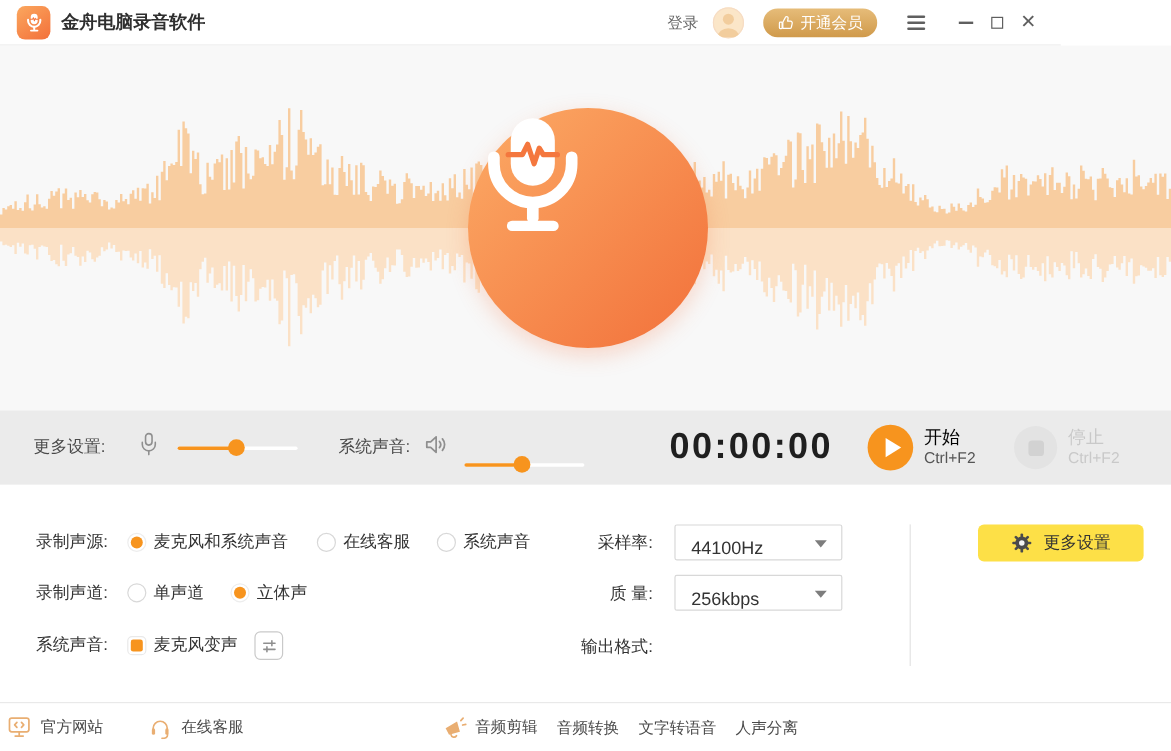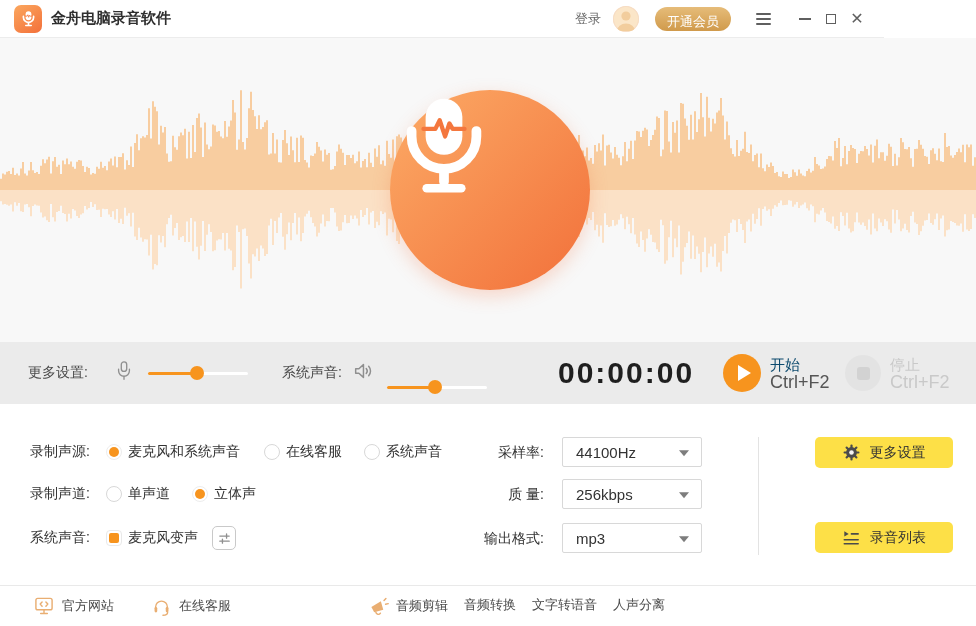--- a/index.html
+++ b/index.html
@@ -11,21 +11,21 @@
             border-bottom:1px solid #ececec;display:flex;align-items:center;padding:11px 14px;box-sizing:border-box;}
   .logo{width:28px;height:28px;border-radius:7px;background:linear-gradient(145deg,#fba75e,#f3703a);
         display:flex;align-items:center;justify-content:center;flex:0 0 auto;}
   .app-title{margin-left:9px;font-size:15px;font-weight:bold;color:#2f2f2f;}
   .tb-spacer{flex:1;}
   .login{font-size:13px;color:#666;margin-right:12px;cursor:pointer;}
   .avatar{width:26px;height:26px;border-radius:50%;background:#fbe6c8;margin-right:16px;overflow:hidden;
           display:flex;align-items:flex-end;justify-content:center;cursor:pointer;box-shadow:0 0 0 1px #f6dcc4 inset;}
   .vip-btn{height:24px;border-radius:12px;background:linear-gradient(180deg,#e6bc79,#d09a4b);
            display:flex;align-items:center;gap:5px;padding:0 12px;color:#fff;font-size:13px;
-           margin-right:22px;cursor:pointer;flex-direction:column;}
+           margin-right:22px;cursor:pointer;}
   .burger{display:flex;flex-direction:column;gap:3px;margin-right:18px;cursor:pointer;padding:3px;}
   .burger span{display:block;width:15px;height:2px;background:#5f5f5f;border-radius:1px;}
   .win-btn{width:26px;height:26px;display:flex;align-items:center;justify-content:center;cursor:pointer;color:#5f5f5f;}
   .min-glyph{width:12px;height:2px;background:#5f5f5f;}
   .max-glyph{width:10px;height:10px;border:1.5px solid #5f5f5f;box-sizing:border-box;}
   .close-glyph{font-size:16px;line-height:16px;color:#5f5f5f;}
 
   
   .wave{position:absolute;top:38px;left:0;width:976px;height:304px;background:#f8f8f8;}
   .wave svg{position:absolute;top:0;left:0;}
@@ -40,56 +40,56 @@
   .slider{height:14px;display:flex;align-items:center;position:relative;cursor:pointer;}
   .slider .track{width:100px;height:3px;border-radius:2px;background:#ffffff;position:relative;}
   .slider .fill{position:absolute;left:0;top:0;height:3px;border-radius:2px;background:#f7941e;}
   .slider .handle{position:absolute;top:50%;width:14px;height:14px;border-radius:50%;background:#f7941e;
                   transform:translateY(-50%);}
   .timer{font-size:30px;font-weight:bold;color:#1f1f1f;letter-spacing:2px;}
   .play-circle{width:38px;height:38px;border-radius:50%;background:#f7941e;display:flex;align-items:center;
                justify-content:center;cursor:pointer;}
   .play-tri{width:0;height:0;border-left:13px solid #fff;border-top:8px solid transparent;
             border-bottom:8px solid transparent;margin-left:4px;}
-  .btn-text-main{font-size:15px;color:#0c4a6e;line-height:18px;}
-  .btn-text-sub{font-size:18px;color:#555;line-height:16px;}
+  .btn-text-main{font-size:15px;color:#000000;line-height:18px;}
+  .btn-text-sub{font-size:13px;color:#555;line-height:16px;}
   .stop-circle{width:36px;height:36px;border-radius:50%;background:#e3e3e3;display:flex;align-items:center;
                justify-content:center;cursor:default;}
   .stop-square{width:13px;height:13px;border-radius:3px;background:#d2d2d2;}
   .disabled-text .btn-text-main,.disabled-text .btn-text-sub{color:#c9c9c9;}
 
   
   .settings{position:absolute;top:404px;left:0;width:976px;height:181px;background:#fff;}
   .s-row{position:absolute;left:30px;height:28px;display:flex;align-items:center;font-size:14px;color:#333;}
   .s-row .row-label{width:76px;color:#333;}
   .opt{display:flex;align-items:center;cursor:pointer;}
   .radio{width:16px;height:16px;border-radius:50%;border:1px solid #d8d8d8;background:#fff;box-sizing:border-box;flex:0 0 auto;}
   .radio.on{border-color:#ededed;}
   .radio.on::after{content:'';display:block;width:10px;height:10px;border-radius:50%;background:#f7941e;margin:2px;}
   .opt .opt-label{margin-left:6px;}
   .checkbox{width:16px;height:16px;border-radius:4px;border:1px solid #e9e9e9;background:#fff;box-sizing:border-box;flex:0 0 auto;}
   .checkbox.on::after{content:'';display:block;width:10px;height:10px;border-radius:2px;background:#f7941e;margin:2px;}
   .tune-btn{width:24px;height:24px;border:1px solid #c9c9c9;border-radius:5px;box-sizing:border-box;
             display:flex;align-items:center;justify-content:center;margin-left:14px;cursor:pointer;background:#fff;}
   .mid-label{position:absolute;left:456px;width:88px;text-align:right;font-size:14px;color:#333;}
   .select{position:absolute;left:562px;width:140px;height:30px;border:1px solid #d8d8d8;border-radius:2px;
-          box-sizing:border-box;background:#fff;display:flex;align-items:center;padding-left:13px;
+          box-sizing:border-box;background:#fff;display:flex;align-items:flex-end;padding-left:13px;
           font-size:15px;color:#333;cursor:pointer;}
   .caret{position:absolute;right:12px;top:50%;transform:translateY(-30%);width:0;height:0;
          border-left:5px solid transparent;border-right:5px solid transparent;border-top:6px solid #7d7d7d;}
   .v-divider{position:absolute;left:758px;top:33px;width:1px;height:118px;background:#e3e3e3;}
   .action-btn{position:absolute;left:815px;width:138px;height:31px;border-radius:5px;background:#fde047;
               display:flex;align-items:center;justify-content:center;gap:10px;font-size:14px;color:#333;cursor:pointer;}
 
   
   .footer{position:absolute;top:585px;left:0;width:976px;height:41px;background:#fff;border-top:1px solid #e9e9e9;
           box-sizing:border-box;display:flex;align-items:center;}
-  .f-left{display:flex;align-items:center;gap:38px;padding-left:6px;margin-left:28px;}
+  .f-left{display:flex;align-items:center;gap:38px;padding-left:6px;}
   .f-link{display:flex;align-items:center;gap:8px;font-size:13px;color:#4a4a4a;cursor:pointer;}
-  .f-right{position:absolute;left:368px;display:flex;align-items:flex-start;gap:16px;}
+  .f-right{position:absolute;left:368px;display:flex;align-items:flex-end;gap:16px;}
   .f-right .f-link{gap:7px;}
 </style>
 </head>
 <body>
 
 <div id="app">
 
   <div class="titlebar">
     <div class="logo">
       <svg width="17" height="17" viewBox="0 0 100 100">
@@ -250,51 +250,38 @@
       <span class="caret"></span>
     </div>
 
     <div class="mid-label" style="top:82px">质 量:</div>
     <div class="select" style="top:75px">
       <span>256kbps</span>
       <span class="caret"></span>
     </div>
 
     <div class="mid-label" style="top:126px">输出格式:</div>
-    <div class="select" style="top:119px">
-      <span>mp3</span>
-      <span class="caret"></span>
-    </div>
 
     <div class="v-divider"></div>
 
     <div class="action-btn" style="top:33px">
       <svg width="17" height="17" viewBox="0 0 17 17">
         <g fill="#4b4b4b">
           <rect x="7.4" y="0.5" width="2.2" height="16" rx="1"></rect>
           <rect x="7.4" y="0.5" width="2.2" height="16" rx="1" transform="rotate(45 8.5 8.5)"></rect>
           <rect x="7.4" y="0.5" width="2.2" height="16" rx="1" transform="rotate(90 8.5 8.5)"></rect>
           <rect x="7.4" y="0.5" width="2.2" height="16" rx="1" transform="rotate(135 8.5 8.5)"></rect>
           <circle cx="8.5" cy="8.5" r="5.4"></circle>
         </g>
         <circle cx="8.5" cy="8.5" r="2.3" fill="#f4f4f4"></circle>
       </svg>
       <span>更多设置</span>
     </div>
 
 
-    <div class="action-btn" style="top:118px">
-      <svg width="18" height="17" viewBox="0 0 20 19" fill="none" stroke="#4b4b4b" stroke-width="1.8" stroke-linecap="round" stroke-linejoin="round">
-        <polygon points="2.5,2.5 7.5,5.5 2.5,8.5" fill="#4b4b4b" stroke="none"></polygon>
-        <line x1="10.5" y1="5.5" x2="18" y2="5.5"></line>
-        <line x1="2.5" y1="12" x2="18" y2="12"></line>
-        <line x1="2.5" y1="16.5" x2="18" y2="16.5"></line>
-      </svg>
-      <span>录音列表</span>
-    </div>
   </div>
 
   <div class="footer">
     <div class="f-left">
       <span class="f-link">
         <svg width="20" height="20" viewBox="0 0 20 21" fill="none" stroke="#e9ae72" stroke-width="1.5" stroke-linecap="round" stroke-linejoin="round">
           <rect x="1.5" y="2.5" width="17" height="12" rx="2"></rect>
           <path d="M8 6.3 l-2 2.2 2 2.2"></path>
             <path d="M12 6.3 l2 2.2 -2 2.2"></path>
           <line x1="10" y1="14.5" x2="10" y2="17.5"></line>

